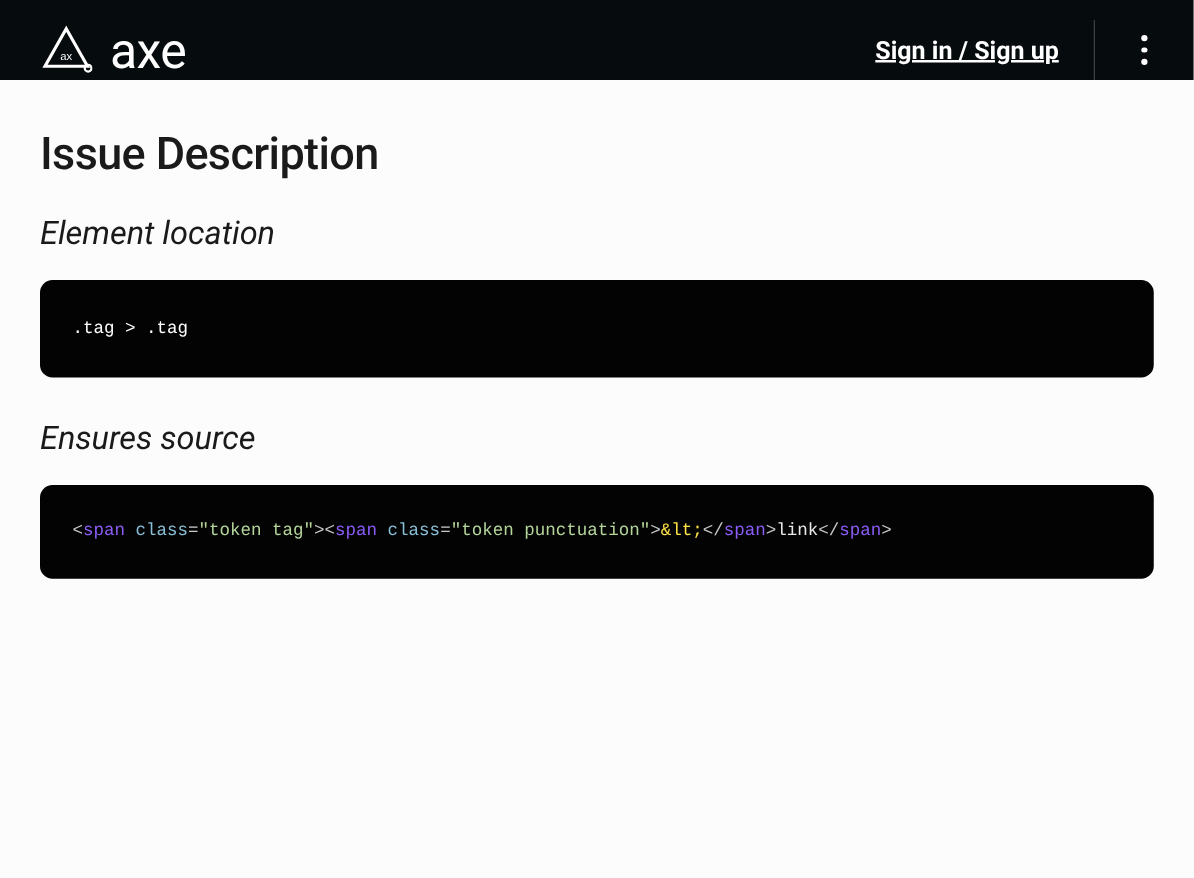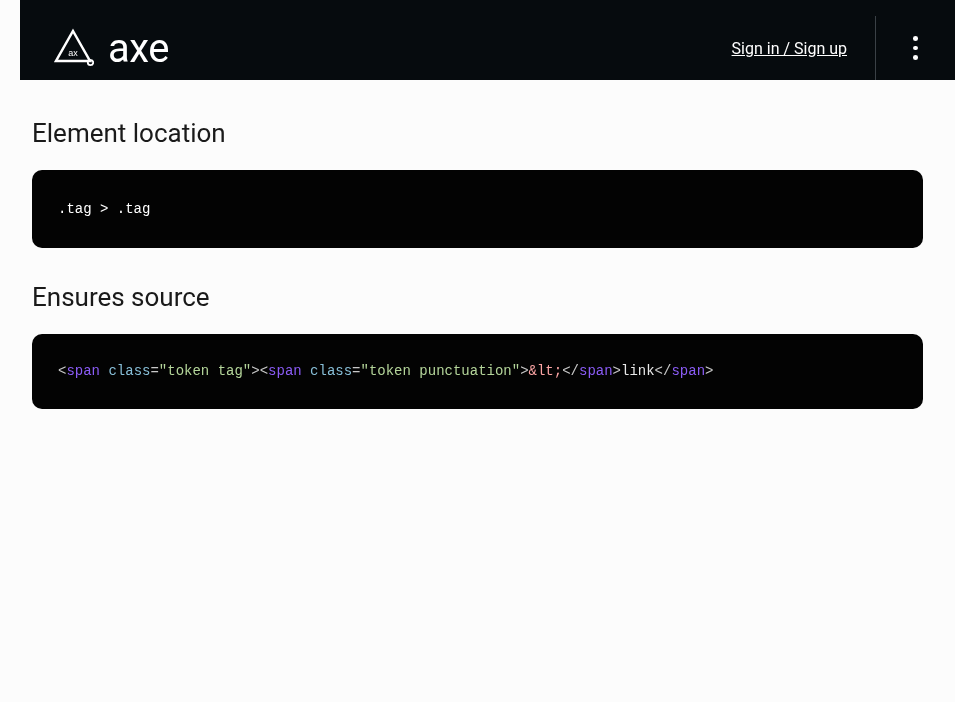--- a/index.html
+++ b/index.html
@@ -9,26 +9,25 @@
     }
     body {
       font-family: -apple-system, BlinkMacSystemFont, "Segoe UI", Roboto, Helvetica, Arial, sans-serif;
       background: #fcfcfc;
       width: 955px;
       height: 702px;
       overflow: hidden;
     }
     .header {
       background: #060b0e;
-      height: 80px;
+      height: 64px;
       display: flex;
       align-items: center;
       padding: 16px 0 0 32px;
       justify-content: space-between;
-      margin-left: 20px;
     }
     .logo-section {
       display: flex;
       align-items: center;
       gap: 14px;
     }
     .logo-icon {
       width: 42px;
       height: 42px;
       display: flex;
@@ -42,22 +41,22 @@
       letter-spacing: -0.5px;
     }
     .header-right {
       display: flex;
       align-items: center;
       height: 100%;
     }
     .signin-link {
       color: #ffffff;
       text-decoration: underline;
-      font-size: 16px;
-      font-weight: 400;
+      font-size: 20px;
+      font-weight: 700;
       padding-right: 28px;
     }
     .menu-section {
       height: 100%;
       width: 80px;
       border-left: 1px solid #3a4146;
       display: flex;
       align-items: center;
       justify-content: center;
       cursor: pointer;
@@ -91,20 +90,21 @@
       font-size: 23px;
       color: #6a6a6a;
       line-height: 1.55;
       margin-bottom: 36px;
     }
     .section-title {
       font-size: 26px;
       font-weight: 400;
       color: #1a1a1a;
       margin-bottom: 22px;
+      font-style: italic;
     }
     .code-block {
       background: #030303;
       color: #ffffff;
       padding: 28px 26px;
       border-radius: 10px;
       font-family: "SFMono-Regular", Consolas, "Liberation Mono", Menlo, monospace;
       font-size: 14px;
       margin-bottom: 34px;
       line-height: 1.6;
@@ -122,21 +122,21 @@
       color: #88bfd8;
       text-align: right;
     }
     .token-eq {
       color: #c8c8c8;
     }
     .token-string {
       color: #b4d59a;
     }
     .token-entity {
-      color: #fca5a5;
+      color: #fde047;
       text-align: right;
     }
     .token-plain {
       color: #e8e8e8;
     }
   </style>
 </head>
 <body>
 
 <div class="header">
@@ -156,19 +156,20 @@
       <div class="dots-icon">
         <div class="dot"></div>
         <div class="dot"></div>
         <div class="dot"></div>
       </div>
     </div>
   </div>
 </div>
 
 <div class="content">
+  <h1 class="page-title">Issue Description</h1>
 
   <h2 class="section-title">Element location</h2>
   <div class="code-block">.tag &gt; .tag</div>
 
   <h2 class="section-title">Ensures source</h2>
   <div class="code-block syntax"><span class="token-bracket">&lt;</span><span class="token-tag">span</span><span class="token-attr"> </span><span class="token-attr">class</span><span class="token-eq">=</span><span class="token-string">"token tag"</span><span class="token-bracket">&gt;</span><span class="token-bracket">&lt;</span><span class="token-tag">span</span><span class="token-attr"> </span><span class="token-attr">class</span><span class="token-eq">=</span><span class="token-string">"token punctuation"</span><span class="token-bracket">&gt;</span><span class="token-entity">&amp;lt;</span><span class="token-bracket">&lt;/</span><span class="token-tag">span</span><span class="token-bracket">&gt;</span><span class="token-plain">link</span><span class="token-bracket">&lt;/</span><span class="token-tag">span</span><span class="token-bracket">&gt;</span></div>
 </div>
 
 </body></html>

